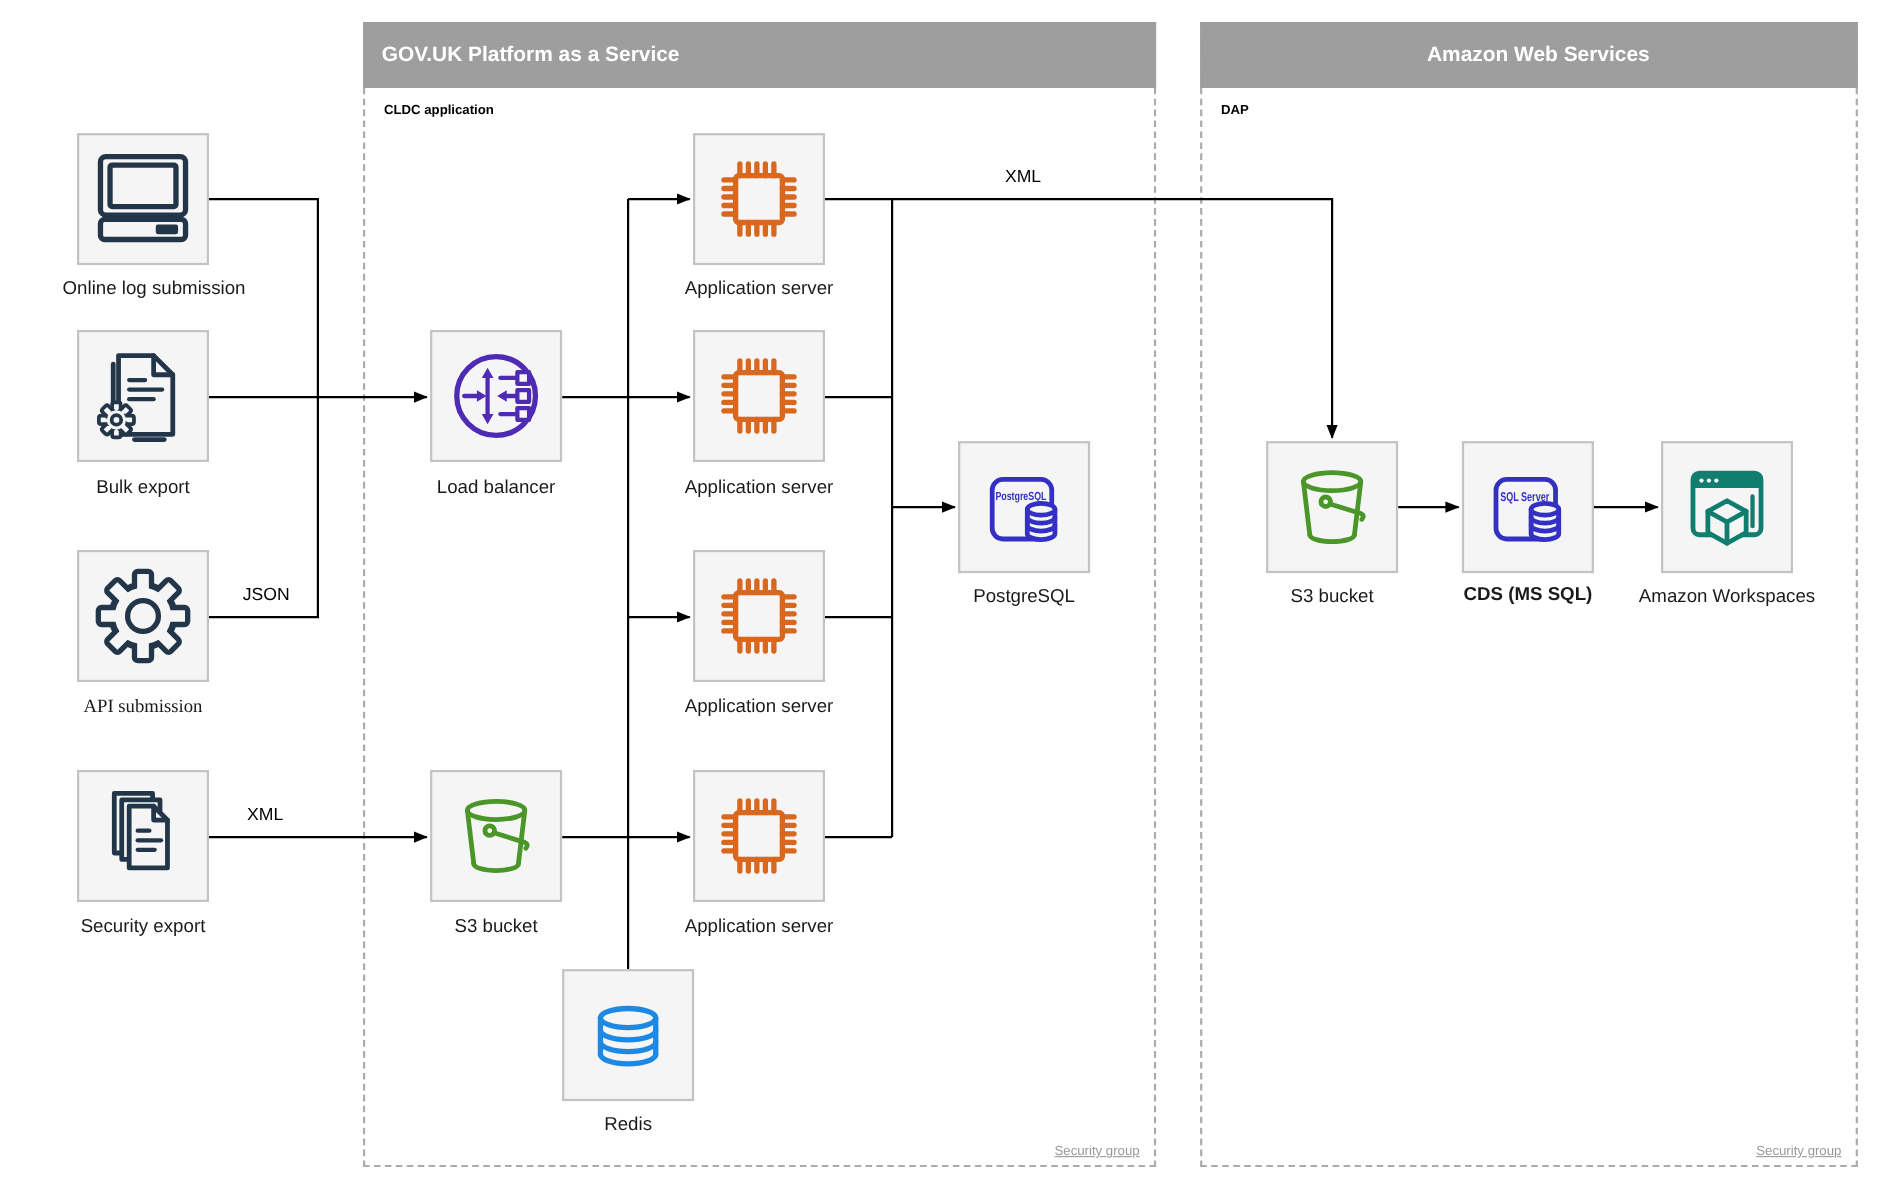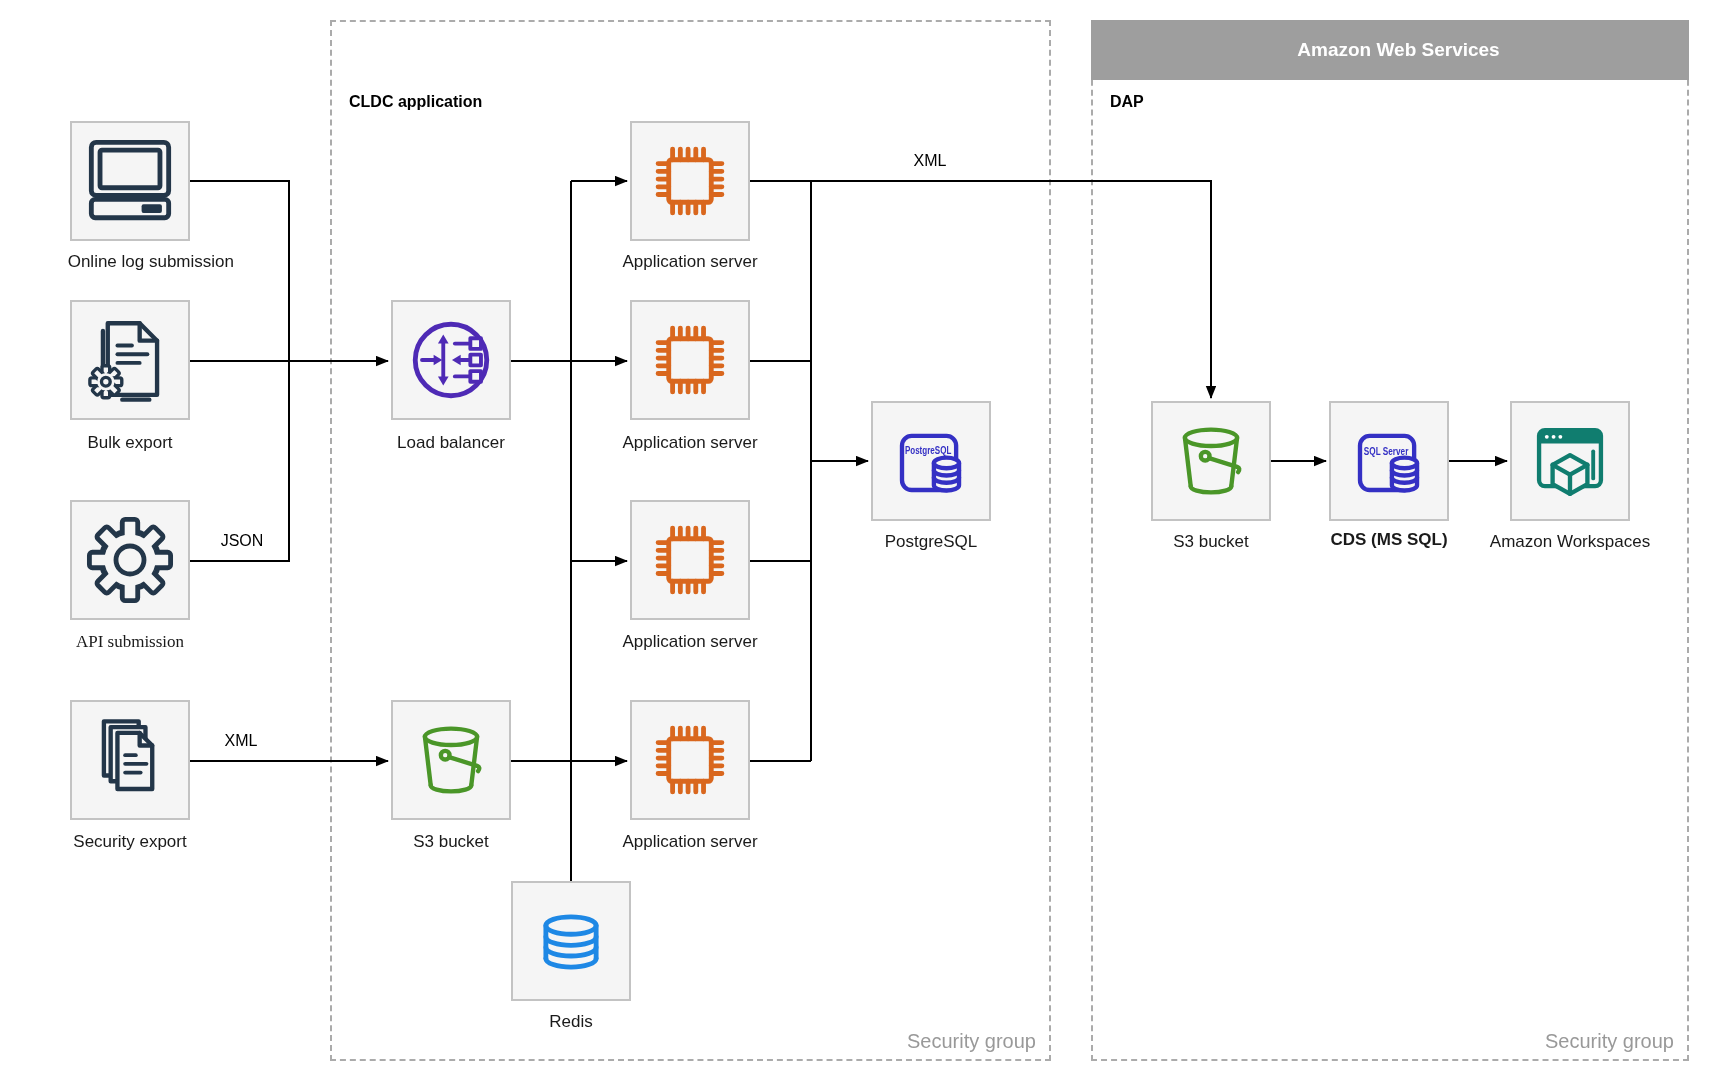--- a/index.html
+++ b/index.html
@@ -3,22 +3,22 @@
 <meta charset="utf-8">
 <style>
   :root{ --navy:#233649; }
   html,body{margin:0;padding:0;background:#fff;}
   .canvas{position:relative;width:1712px;height:1082px;background:#fff;overflow:hidden;
           font-family:"Liberation Sans","DejaVu Sans",sans-serif;}
   
   .group{position:absolute;border:2px dashed var(--dash_border);box-sizing:border-box;background:transparent;}
   .group-bar{position:absolute;left:-2px;top:-2px;right:-2px;height:60px;background:var(--header_gray);
              color:#fff;font-size:19px;font-weight:bold;line-height:60px;padding-left:17px;}
-  .group-sub{position:absolute;left:17px;top:71px;font-size:16px;font-weight:bold;color:#000;}
-  .group-foot{position:absolute;right:13px;bottom:6px;font-size:20px;color:var(--muted_text);}
+  .group-sub{position:absolute;left:17px;top:71px;font-size:12px;font-weight:bold;color:#000;}
+  .group-foot{position:absolute;right:13px;bottom:6px;font-size:12px;color:var(--muted_text);text-decoration:underline;}
   
   svg.wires{position:absolute;left:0;top:0;}
   .wire{stroke:var(--line);stroke-width:2;fill:none;}
   
   .node{position:absolute;width:120px;height:120px;background:var(--box_fill);
         border:2px solid var(--box_border);box-sizing:border-box;display:flex;align-items:center;justify-content:center;}
   .node svg{display:block;}
   .nlabel{position:absolute;width:220px;margin-left:-110px;text-align:center;font-size:17px;color:var(--label_text);
           transform:translateY(-50%);}
   .elabel{position:absolute;transform:translate(-50%,-50%);font-size:16px;color:#000;}
@@ -28,20 +28,23 @@
   .sB{stroke:var(--db_blue)} .sG{stroke:var(--green)} .sT{stroke:var(--teal)} .sR{stroke:var(--redis_blue)}
   .fBox{fill:var(--box_fill)} .fN{fill:var(--navy)} .fP{fill:var(--purple)} .fT{fill:var(--teal)}
   .ictext{font-family:"Liberation Sans",sans-serif;font-weight:bold;stroke:none;}
 </style>
 </head>
 <body>
 
 <div class="canvas">
 
   <section class="group" style="left:330px;top:20px;width:721px;height:1041px;">
+    <div class="group-bar">
+      <span>GOV.UK Platform as a Service</span>
+    </div>
     <div class="group-sub">CLDC application</div>
     <div class="group-foot">Security group</div>
   </section>
 
   <section class="group" style="left:1091px;top:20px;width:598px;height:1041px;text-align:center;">
     <div class="group-bar">
       <span>Amazon Web Services</span>
     </div>
     <div class="group-sub">DAP</div>
     <div class="group-foot">Security group</div>
@@ -78,21 +81,21 @@
   <div class="node" style="left:70px;top:121px;">
     <svg width="120" height="120" viewBox="0 0 120 120">
       <g class="ic sN" stroke-width="5">
         <rect x="20" y="20" width="80" height="55" rx="5"></rect>
         <rect x="29" y="28" width="62" height="39" rx="2"></rect>
         <rect x="20" y="79" width="80" height="19" rx="4"></rect>
       </g>
       <rect x="72" y="84" width="21" height="9" rx="2" class="fN"></rect>
     </svg>
   </div>
-  <div class="nlabel" style="left:124px;top:262px;text-align:right;">Online log submission</div>
+  <div class="nlabel" style="left:140px;top:262px;">Online log submission</div>
 
   <div class="node" style="left:70px;top:300px;">
     <svg width="120" height="120" viewBox="0 0 120 120">
       <g class="ic sN" stroke-width="4.5">
         <path d="M32,30 V67"></path>
         <path class="fBox" d="M37,22 H70 L88,40 V96 H37 Z"></path>
         <path d="M70,22 V40 H88"></path>
       </g>
       <g class="ic sN" stroke-width="4">
         <path d="M47,45 H62"></path>

